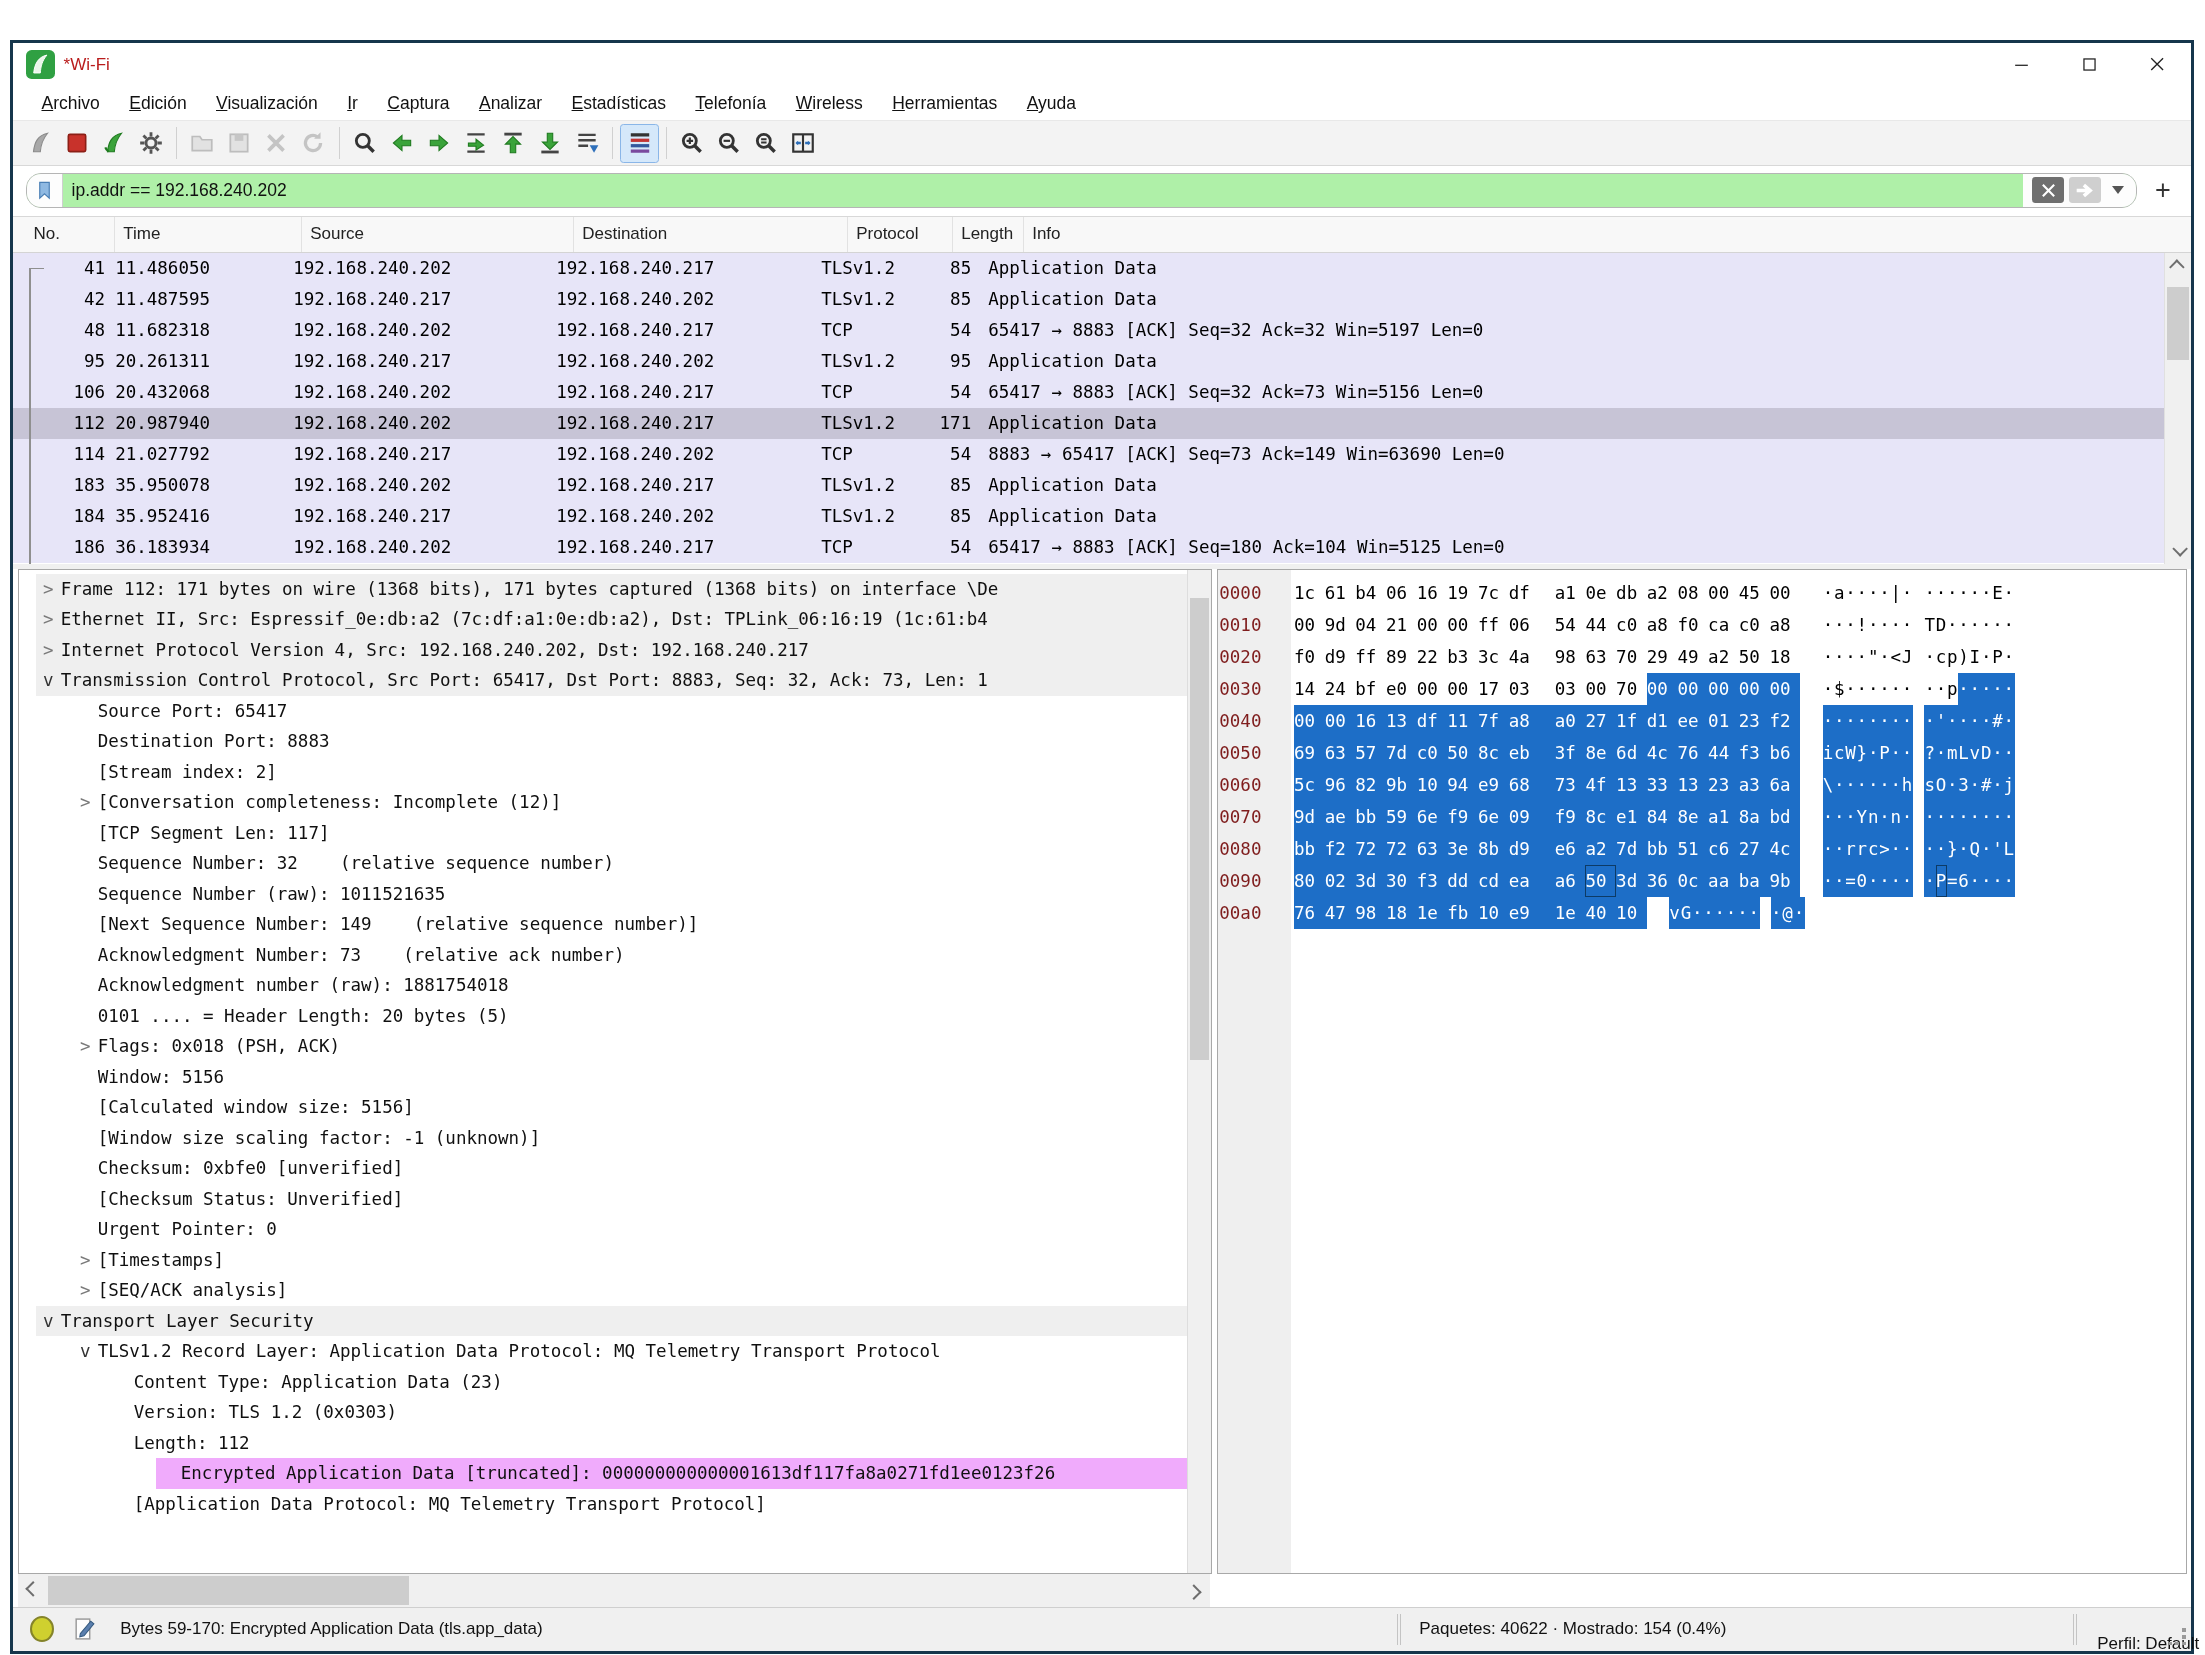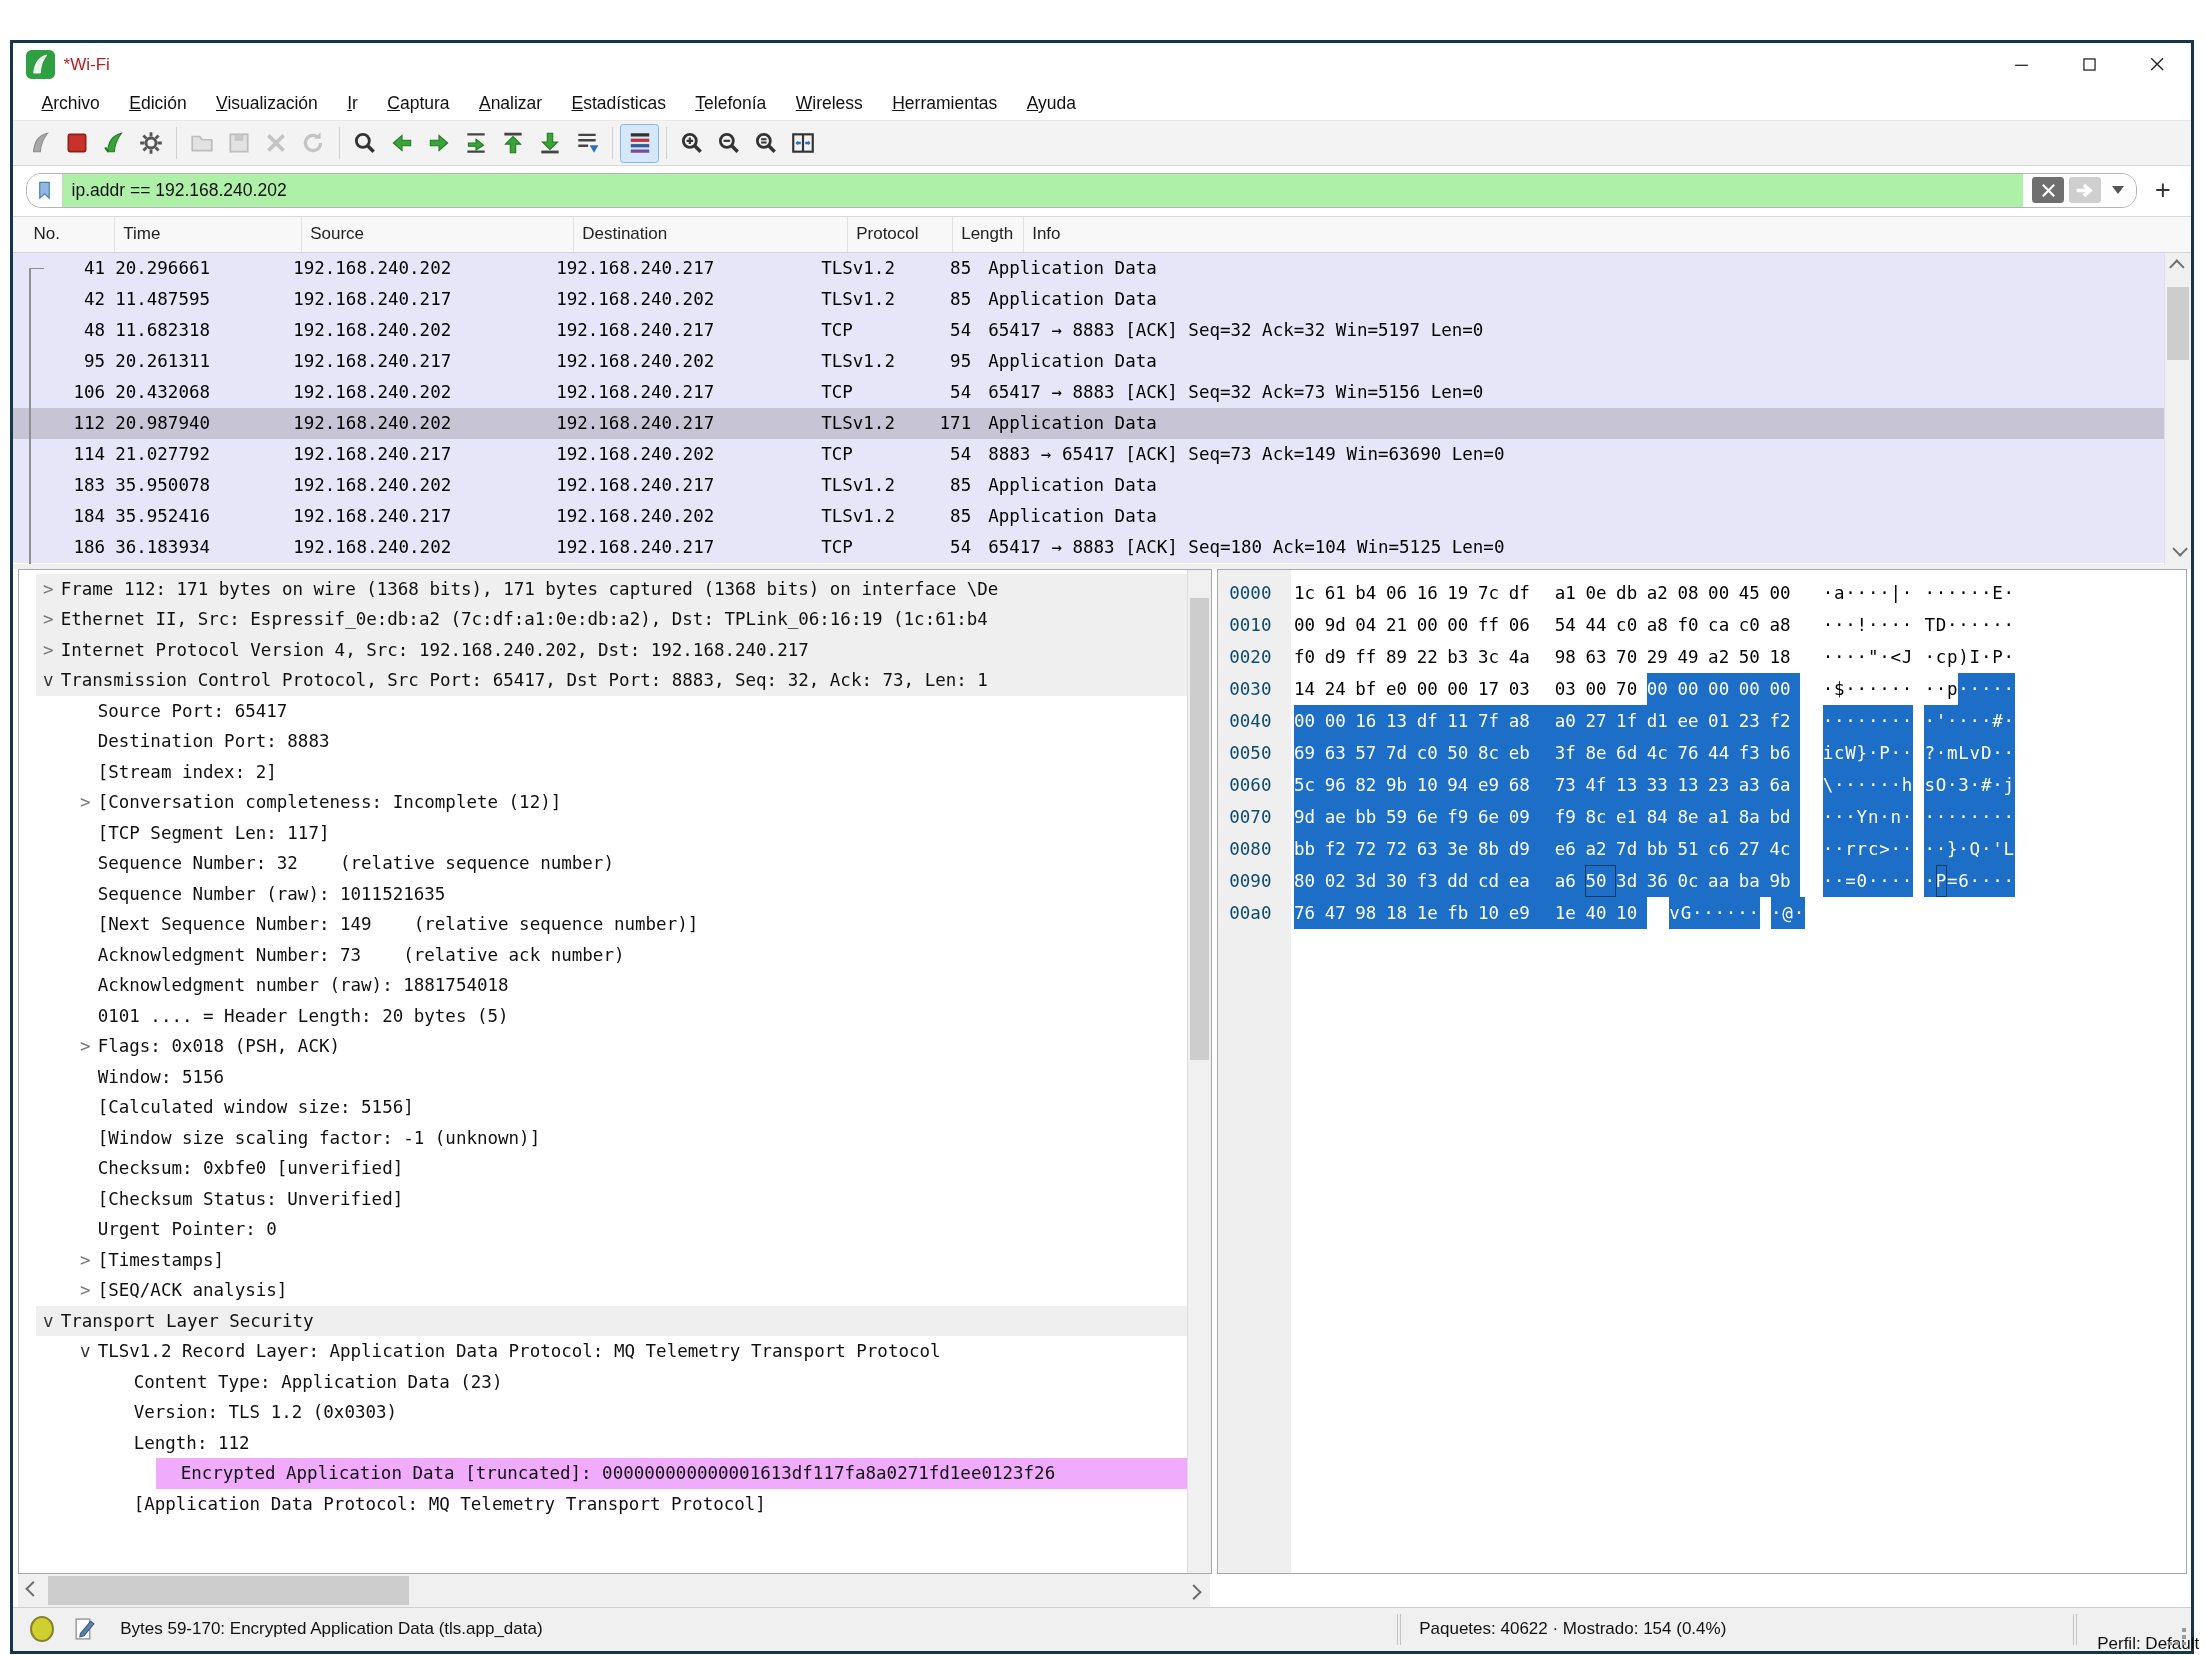--- a/index.html
+++ b/index.html
@@ -82,21 +82,21 @@
   .dexp.open{color:#333;}
   .dtext{flex:1;overflow:hidden;white-space:pre;}
   .details-vscroll{width:22.6px;background:#f0f0f0;border-left:1.1px solid #ddd;position:relative;flex:none;}
   .dv-thumb{position:absolute;left:1.7px;right:1.7px;top:28px;height:46%;background:#cdcdcd;}
   .pane-gap{width:5.6px;flex:none;}
   .hex-pane{flex:1;border:1.1px solid #a8a8a8;background:#fff;position:relative;overflow:hidden;
             font-family:"DejaVu Sans Mono","Liberation Mono",monospace;font-size:17.5px;}
   .hex-gutter{position:absolute;left:0;top:0;bottom:0;width:73px;background:#efefef;}
   .hex-rows{position:relative;padding-top:6.8px;}
   .hxrow{display:flex;height:32px;line-height:32px;white-space:pre;}
-  .hoff{width:61px;color:#0c4a6e;padding-left:11px;box-sizing:border-box;flex:none;}
+  .hoff{width:61px;color:#7f1d1d;padding-left:1px;box-sizing:border-box;flex:none;}
   .hbytes{margin-left:14.7px;flex:none;}
   .hbyte{display:inline-block;padding-right:9.6px;}
   .hbyte.g8{padding-right:25px;}
   .hascii{margin-left:22.6px;flex:none;}
   .hach{display:inline-block;width:11.3px;}
   .hach.g8{margin-right:11.3px;}
   .sel{background:#1d6ec7;color:#fff;}
   .boxed{outline:1.7px solid #0d3b66;outline-offset:-1.7px;}
   
   .hscroll-row{height:33px;flex:none;display:flex;padding:0 4.5px;align-items:stretch;}
@@ -323,21 +323,21 @@
           <div class="hc h-src">Source</div>
           <div class="hc h-dst">Destination</div>
           <div class="hc h-proto">Protocol</div>
           <div class="hc h-len">Length</div>
           <div class="hc h-info">Info</div>
         </div>
       <div class="pl-body">
         <div class="pl-rows" id="pl-rows">
             <div class="prow">
               <div class="c c-no">41</div>
-              <div class="c c-time">20.296661</div>
+              <div class="c c-time">11.486050</div>
               <div class="c c-src">192.168.240.202</div>
               <div class="c c-dst">192.168.240.217</div>
               <div class="c c-proto">TLSv1.2</div>
               <div class="c c-len">85</div>
               <div class="c c-info">Application Data</div>
             </div>
             <div class="prow">
               <div class="c c-no">42</div>
               <div class="c c-time">11.487595</div>
               <div class="c c-src">192.168.240.217</div>

